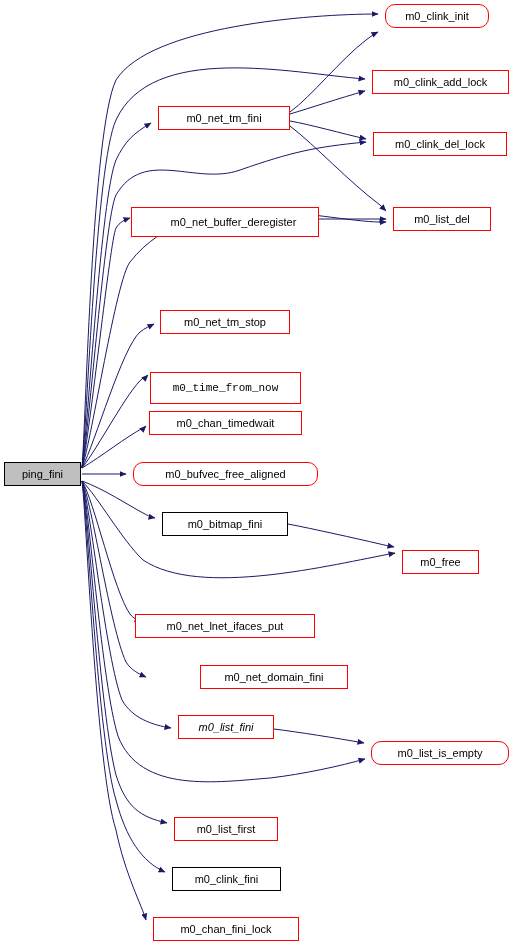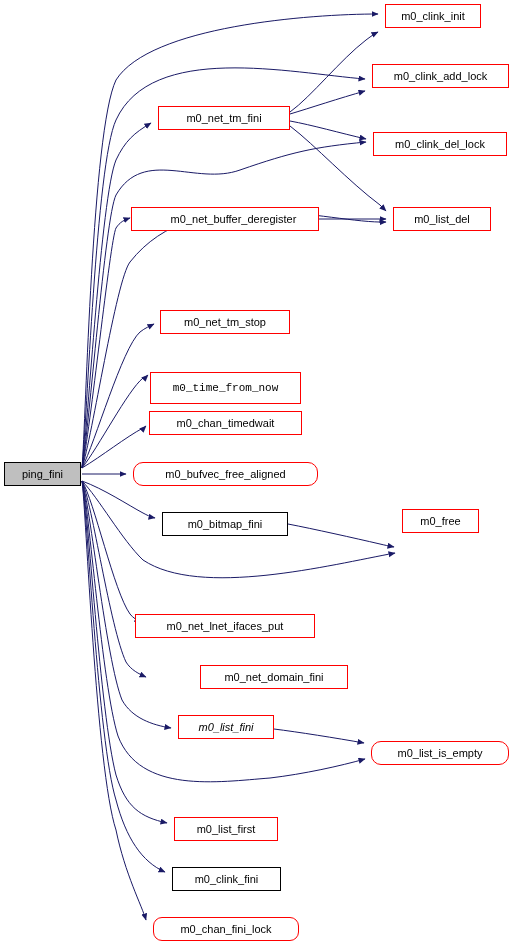--- a/index.html
+++ b/index.html
@@ -81,71 +81,71 @@
         <path d="M 290 126 C 316 146 348 181 380 205 C 382 207 384 209 386 211" fill="none" stroke="#1a1a66" stroke-width="1" marker-end="url(#arrow)"></path>
         <path d="M 319 219 L 386 219" fill="none" stroke="#1a1a66" stroke-width="1" marker-end="url(#arrow)"></path>
         <path d="M 288 524 C 314 529 354 538 380 544 C 384 545 389 546 394 547" fill="none" stroke="#1a1a66" stroke-width="1" marker-end="url(#arrow)"></path>
         <path d="M 274 729 C 298 732 336 738 364 743" fill="none" stroke="#1a1a66" stroke-width="1" marker-end="url(#arrow)"></path>
       </g>
   </svg>
   <div id="node-layer">
       <div class="node root" style="left: 4px; top: 462px; width: 77px; height: 24px;">
         <span>ping_fini</span>
       </div>
-      <div class="node" style="left: 385px; top: 4px; width: 96px; height: 24px;">
+      <div class="node" style="left: 385px; top: 4px; width: 104px; height: 24px; border-radius: 10px;">
         <span>m0_clink_init</span>
       </div>
-      <div class="node" style="left: 372px; top: 64px; width: 137px; height: 24px;">
+      <div class="node" style="left: 372px; top: 70px; width: 137px; height: 24px;">
         <span>m0_clink_add_lock</span>
       </div>
       <div class="node" style="left: 158px; top: 106px; width: 132px; height: 24px;">
         <span>m0_net_tm_fini</span>
       </div>
       <div class="node" style="left: 373px; top: 132px; width: 134px; height: 24px;">
         <span>m0_clink_del_lock</span>
       </div>
-      <div class="node" style="left: 131px; top: 207px; width: 188px; height: 24px; padding-left: 17px;">
+      <div class="node" style="left: 131px; top: 207px; width: 188px; height: 30px; padding-left: 17px;">
         <span>m0_net_buffer_deregister</span>
       </div>
       <div class="node" style="left: 393px; top: 207px; width: 98px; height: 24px;">
         <span>m0_list_del</span>
       </div>
       <div class="node" style="left: 160px; top: 310px; width: 130px; height: 24px; align-items: center;">
         <span>m0_net_tm_stop</span>
       </div>
       <div class="node" style="left: 150px; top: 372px; width: 151px; height: 32px; font-family: Liberation Mono, monospace;">
         <span>m0_time_from_now</span>
       </div>
       <div class="node" style="left: 149px; top: 411px; width: 153px; height: 24px;">
         <span>m0_chan_timedwait</span>
       </div>
       <div class="node" style="left: 133px; top: 462px; width: 185px; height: 24px; border-radius: 10px;">
         <span>m0_bufvec_free_aligned</span>
       </div>
       <div class="node black" style="left: 162px; top: 512px; width: 126px; height: 24px;">
         <span>m0_bitmap_fini</span>
       </div>
-      <div class="node" style="left: 402px; top: 509px; width: 77px; height: 24px;">
+      <div class="node" style="left: 402px; top: 550px; width: 77px; height: 24px;">
         <span>m0_free</span>
       </div>
       <div class="node" style="left: 135px; top: 614px; width: 180px; height: 24px;">
         <span>m0_net_lnet_ifaces_put</span>
       </div>
       <div class="node" style="left: 152px; top: 665px; width: 148px; height: 24px; margin-left: 48px;">
         <span>m0_net_domain_fini</span>
       </div>
       <div class="node" style="left: 178px; top: 715px; width: 96px; height: 24px; font-style: italic;">
         <span>m0_list_fini</span>
       </div>
       <div class="node" style="left: 371px; top: 741px; width: 138px; height: 24px; border-radius: 10px;">
         <span>m0_list_is_empty</span>
       </div>
       <div class="node" style="left: 174px; top: 817px; width: 104px; height: 24px;">
         <span>m0_list_first</span>
       </div>
       <div class="node black" style="left: 172px; top: 867px; width: 109px; height: 24px;">
         <span>m0_clink_fini</span>
       </div>
-      <div class="node" style="left: 153px; top: 917px; width: 146px; height: 24px; border-radius: 9px;">
+      <div class="node" style="left: 153px; top: 917px; width: 146px; height: 24px;">
         <span>m0_chan_fini_lock</span>
       </div>
     </div>
 </div>
 
 </body></html>

